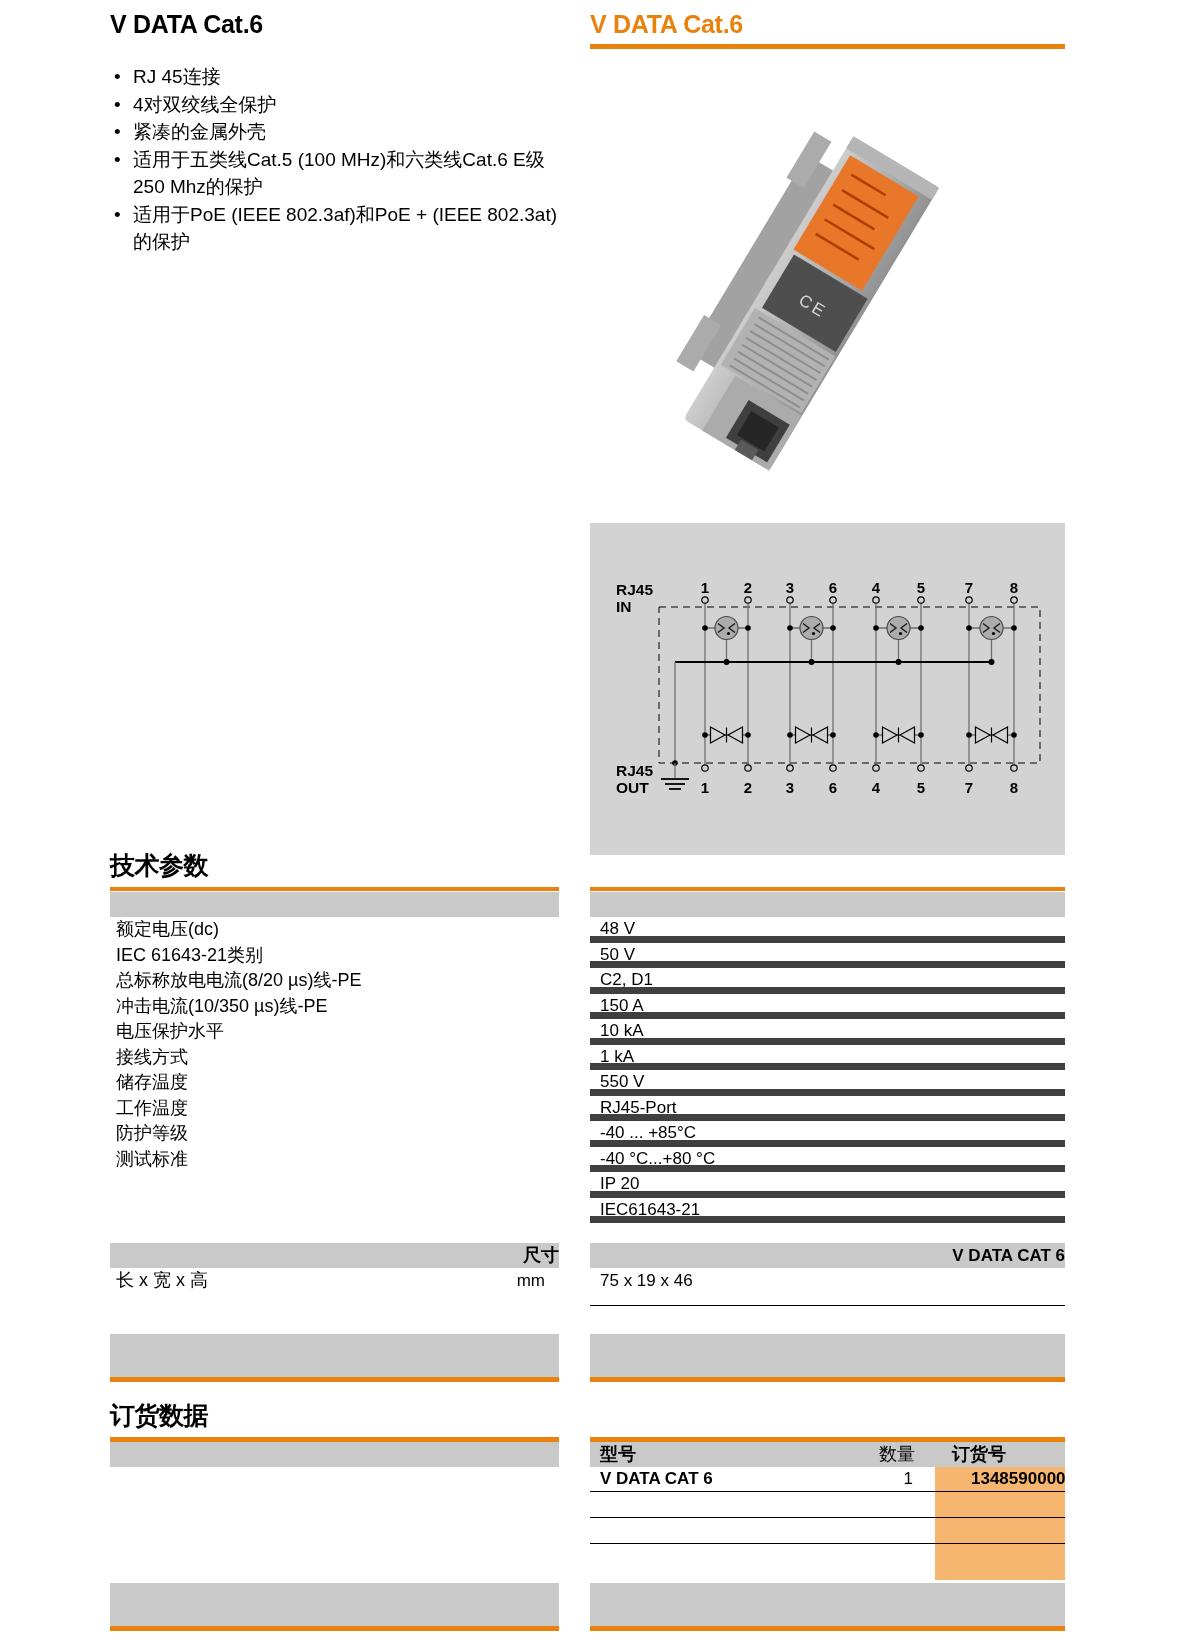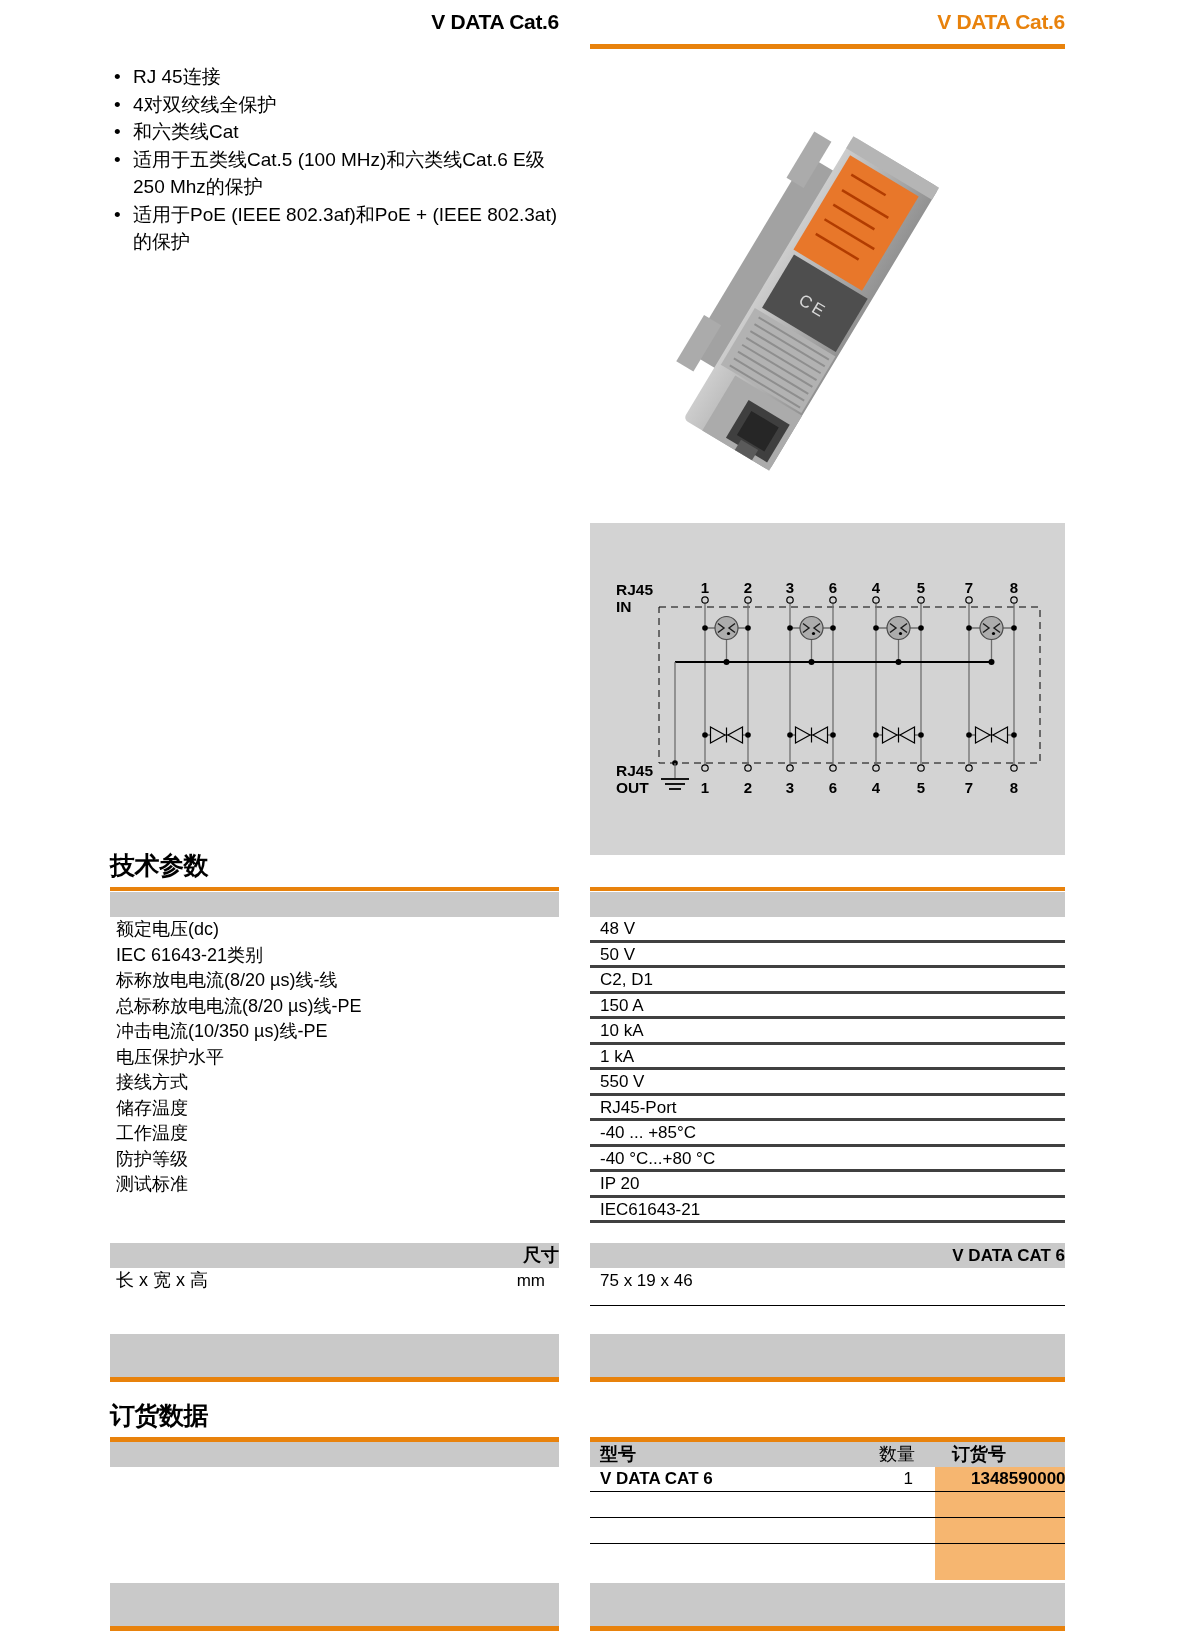--- a/index.html
+++ b/index.html
@@ -8,29 +8,29 @@
     --bar-grey:#C9C9C9;
     --diagram-grey:#D3D3D3;
   }
   *{margin:0;padding:0;box-sizing:border-box;}
   html,body{background:#fff;}
   body{font-family:"Liberation Sans","DejaVu Sans",sans-serif;color:#000;}
   .page{position:relative;width:1184px;height:1641px;background:#fff;overflow:hidden;}
   .abs{position:absolute;}
   .lx{left:110px;width:449px;}
   .rx{left:590px;width:475px;}
-  .title{font-size:21px;font-weight:bold;letter-spacing:-0.3px;text-align:right;}
+  .title{font-size:25px;font-weight:bold;letter-spacing:-0.3px;}
   .title.orange{color:var(--accent);}
   .rule{background:var(--accent);height:5px;}
   .bar{background:var(--bar-grey);}
   .feat{position:relative;padding-left:23px;font-size:19px;line-height:27.5px;}
   .feat .blt{position:absolute;left:4px;top:0;font-size:19px;}
   .h2{font-size:25px;font-weight:bold;letter-spacing:-0.5px;}
   .trow{height:25.5px;line-height:25.5px;font-size:18px;padding-left:6px;white-space:nowrap;overflow:hidden;}
-  .vrow{height:25.5px;line-height:24.5px;font-size:17px;padding-left:10px;border-bottom:3px solid #404040;white-space:nowrap;}
+  .vrow{height:25.5px;line-height:24.5px;font-size:17px;padding-left:10px;border-bottom:7px solid #404040;white-space:nowrap;}
   .bar-label{font-size:18px;font-weight:bold;line-height:25px;padding-left:8px;text-align:right;}
   .bar-label.val{font-size:17px;padding-left:10px;}
   .dimrow{display:flex;justify-content:space-between;font-size:18px;line-height:25px;padding-left:6px;padding-right:14px;}
   .dimrow .unit{font-size:17px;}
   .dimval{font-size:17px;line-height:25px;padding-left:10px;border-bottom:1px solid #000;}
   .ohead{background:var(--bar-grey);height:25px;line-height:25px;}
   .ohead .c-model{position:absolute;left:10px;font-size:18px;font-weight:bold;}
   .ohead .c-qty{position:absolute;right:150px;font-size:18px;font-weight:normal;}
   .ohead .c-ord{position:absolute;left:362px;font-size:18px;font-weight:bold;}
   .orow{position:absolute;left:590px;width:475px;border-bottom:1px solid #000;z-index:2;}
@@ -56,21 +56,21 @@
 </head>
 <body>
 
 <div class="page">
 
   <div class="abs lx title" style="top:10px;">V DATA Cat.6</div>
 
   <div class="abs lx" style="top:63px;">
     <div class="feat"><span class="blt">•</span><span>RJ 45连接</span></div>
     <div class="feat"><span class="blt">•</span><span>4对双绞线全保护</span></div>
-    <div class="feat"><span class="blt">•</span><span>和六类线Cat</span></div>
+    <div class="feat"><span class="blt">•</span><span>紧凑的金属外壳</span></div>
     <div class="feat"><span class="blt">•</span><span>适用于五类线Cat.5 (100 MHz)和六类线Cat.6 E级250 Mhz的保护</span></div>
     <div class="feat"><span class="blt">•</span><span>适用于PoE (IEEE 802.3af)和PoE + (IEEE 802.3at) 的保护</span></div>
   </div>
 
   <div class="abs rx title orange" style="top:10px;">V DATA Cat.6</div>
   <div class="abs rx rule" style="top:44px;"></div>
 
   <svg class="abs rx" style="top:85px;" width="475" height="395" viewBox="0 0 475 395">
     <defs>
       <linearGradient id="bodyg" x1="0" y1="0" x2="1" y2="0">
@@ -243,21 +243,20 @@
 
   <div class="abs lx h2" style="top:849px;">技术参数</div>
   <div class="abs lx rule" style="top:887px;height:4px;"></div>
   <div class="abs rx rule" style="top:887px;height:4px;"></div>
   <div class="abs lx bar" style="top:892px;height:25px;"></div>
   <div class="abs rx bar" style="top:892px;height:25px;"></div>
 
   <div class="abs lx" style="top:917px;">
     <div class="trow">额定电压(dc)</div>
     <div class="trow">IEC 61643-21类别</div>
-    <div class="trow">标称放电电流(8/20 µs)线-线</div>
     <div class="trow">总标称放电电流(8/20 µs)线-PE</div>
     <div class="trow">冲击电流(10/350 µs)线-PE</div>
     <div class="trow">电压保护水平</div>
     <div class="trow">接线方式</div>
     <div class="trow">储存温度</div>
     <div class="trow">工作温度</div>
     <div class="trow">防护等级</div>
     <div class="trow">测试标准</div>
   </div>
 

